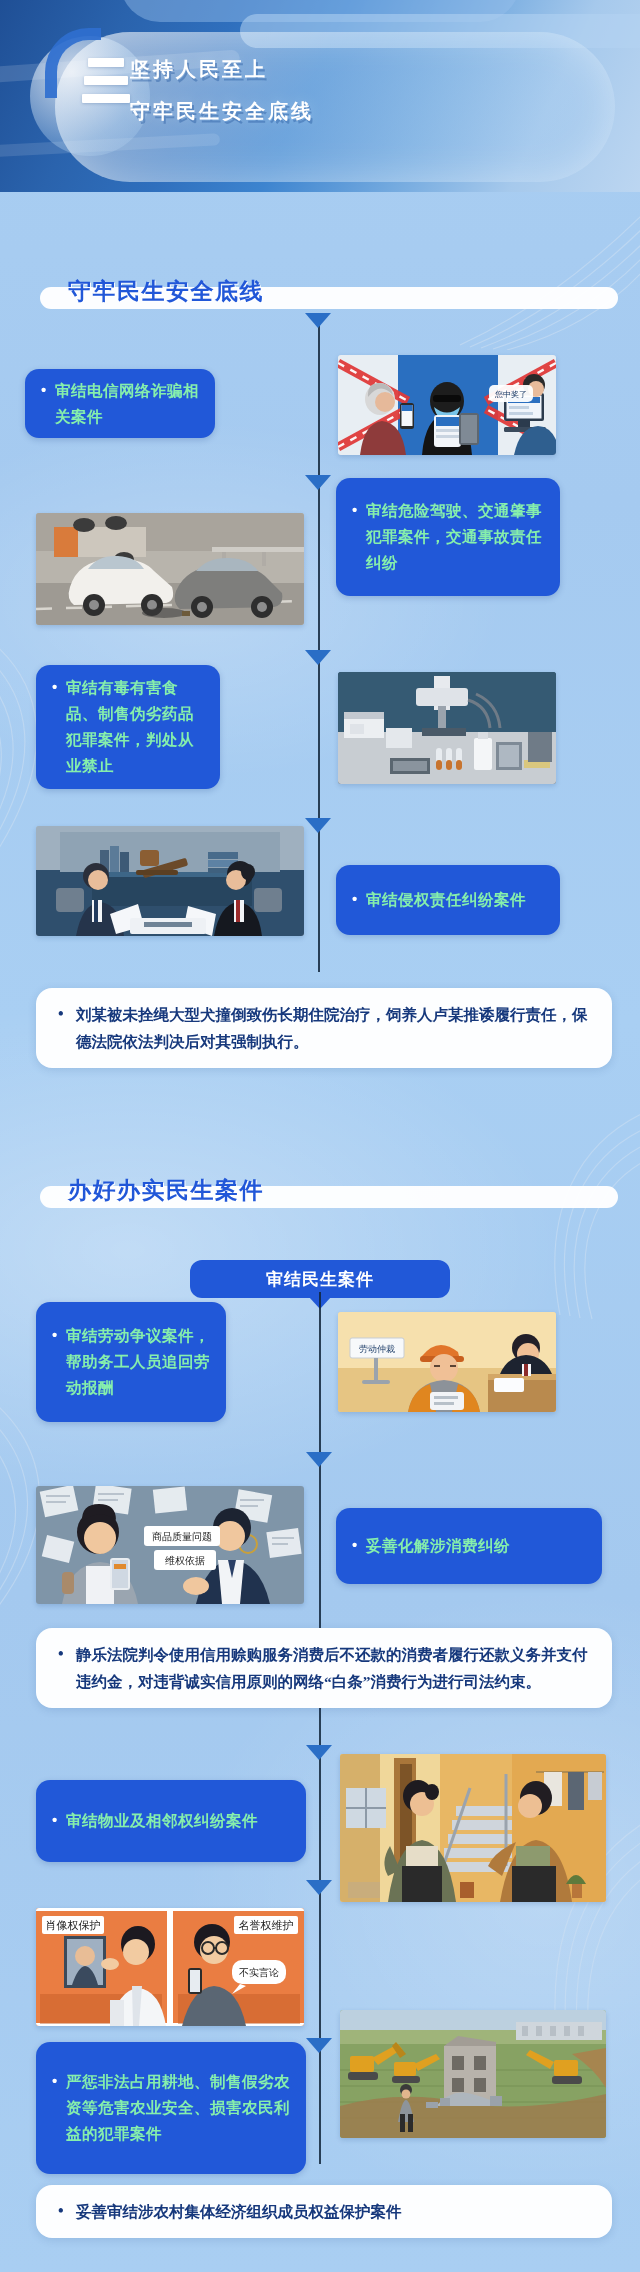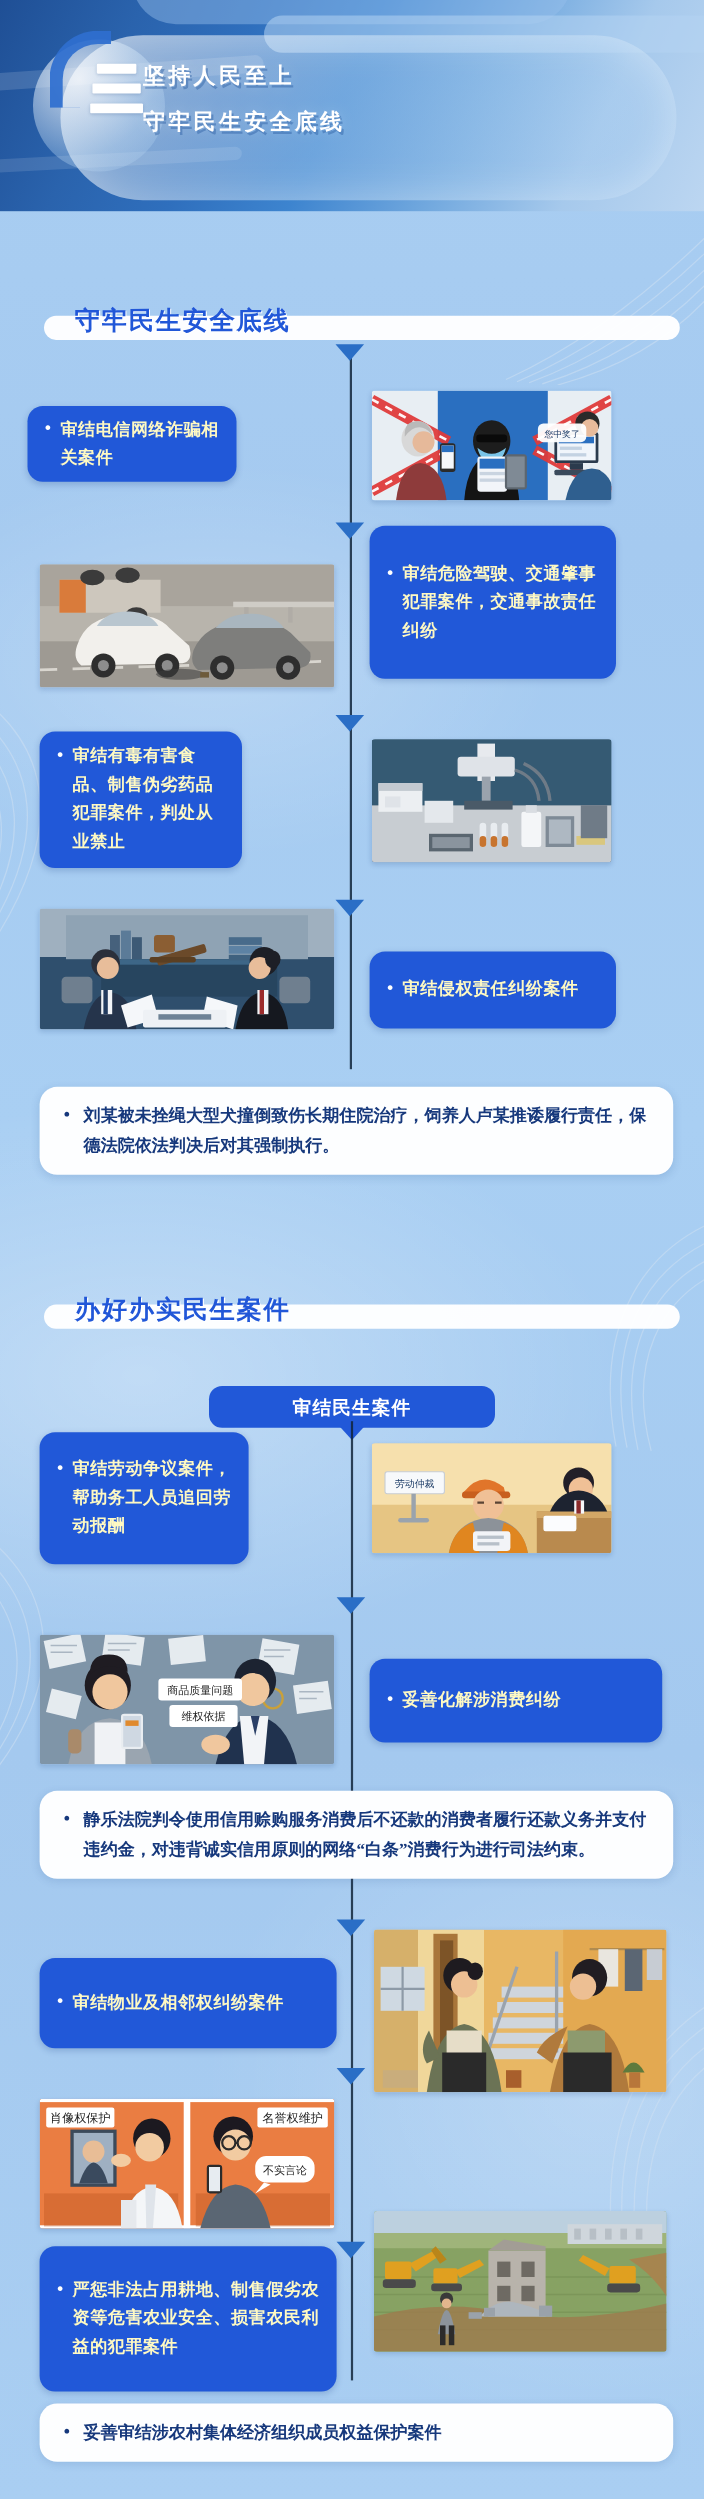--- a/index.html
+++ b/index.html
@@ -87,21 +87,21 @@
   .spine { position: absolute; width: 2px; background: #11243a; opacity: .85; }
   .arrow {
     position: absolute; width: 0; height: 0;
     border-left: 13px solid transparent; border-right: 13px solid transparent;
     border-top: 15px solid #2a6ec6;
   }
 
   
   .bbox {
     position: absolute; background: #2158d8; border-radius: 14px;
-    color: #fef9c3; font-weight: 700; letter-spacing: .5px;
+    color: #86efac; font-weight: 700; letter-spacing: .5px;
     box-shadow: 0 2px 6px rgba(25,60,130,.22);
     display: flex; align-items: center;
   }
   .bbox .inner { padding: 0 14px 0 16px; width: 100%; }
   .bbox .li { position: relative; padding-left: 14px; font-size: 15.5px; line-height: 26px; }
   .bbox .li::before {
     content: "•"; position: absolute; left: 0; top: -1px; font-size: 15px; color: #ffffff;
   }
 
   
@@ -308,21 +308,21 @@
       <path d="M160 58 q12 -14 34 -13 q20 1 28 13z" fill="#a9b6bf"></path>
       <circle cx="166" cy="94" r="11" fill="#2e2e2e"></circle>
         <circle cx="166" cy="94" r="5" fill="#8d8d8d"></circle>
       <circle cx="226" cy="94" r="11" fill="#2e2e2e"></circle>
         <circle cx="226" cy="94" r="5" fill="#8d8d8d"></circle>
 
       <ellipse cx="128" cy="100" rx="22" ry="5" fill="#3c3c3c" opacity=".55"></ellipse>
       <rect x="146" y="98" width="8" height="5" fill="#6d5a3a"></rect>
     </svg>
   </div>
-  <div class="bbox" style="left:336px; top:478px; width:224px; height:139px;">
+  <div class="bbox" style="left:336px; top:478px; width:224px; height:118px;">
     <div class="inner">
         <div class="li">审结危险驾驶、交通肇事犯罪案件，交通事故责任纠纷</div>
       </div>
   </div>
 
   <div class="bbox" style="left:36px; top:665px; width:184px; height:124px;">
     <div class="inner">
         <div class="li">审结有毒有害食品、制售伪劣药品犯罪案件，判处从业禁止</div>
       </div>
   </div>

